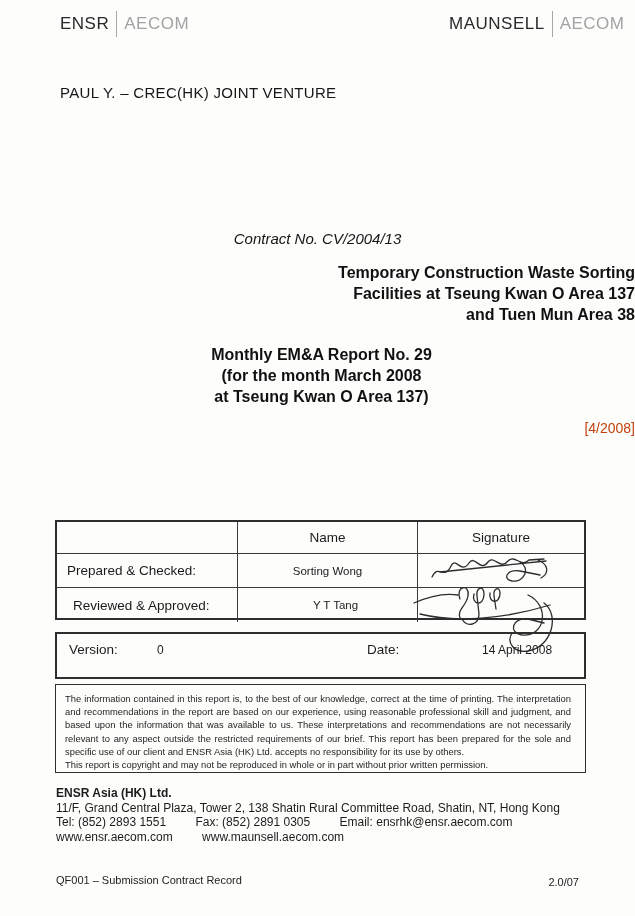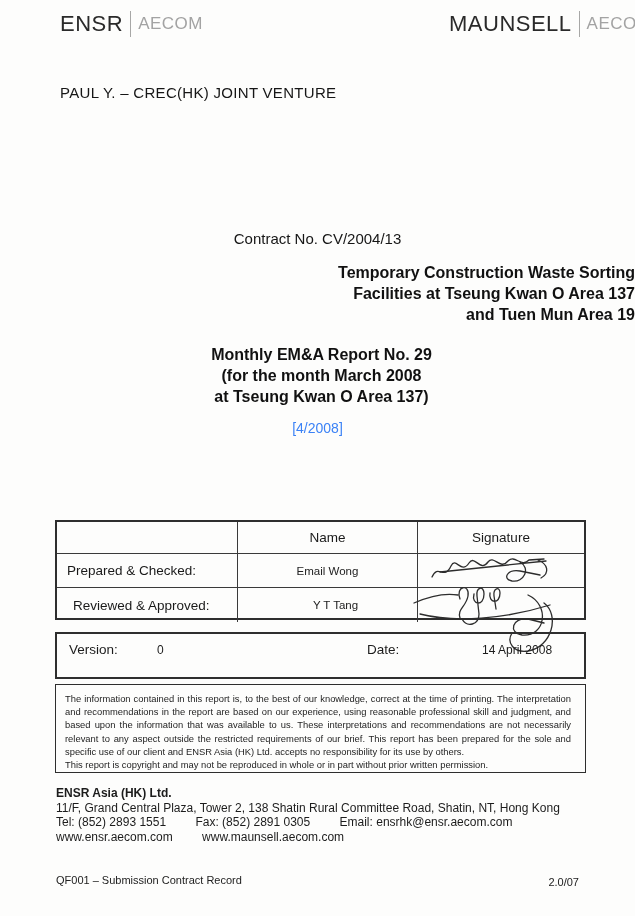--- a/index.html
+++ b/index.html
@@ -12,50 +12,50 @@
     font-family: "Liberation Sans", sans-serif;
     color: #1c1c1c;
     overflow: hidden;
     margin: 0 auto;
   }
   
   .logo { position: absolute; top: 12px; display: flex; align-items: center; height: 24px; }
   .logo-left  { left: 60px; }
   .logo-right { left: 449px; }
   .logo .primary {
-    font-size: 22px; letter-spacing: 0.5px; color: #2a2a2a; font-weight: 500;
+    font-size: 17px; letter-spacing: 0.5px; color: #2a2a2a; font-weight: 500;
   }
   .logo .divider {
     width: 1px; height: 26px; background: #8a8a8a; margin: 0 7px; opacity: 0.75;
   }
   .logo .secondary {
     font-size: 17px; letter-spacing: 0.5px; color: #a3a3a3; font-weight: 500;
   }
   .venture-line {
     position: absolute; left: 60px; top: 84px;
     font-size: 15px; letter-spacing: 0.3px; color: #161616;
   }
   .contract-line {
     position: absolute; left: 0; top: 230px; width: 635px;
-    text-align: center; font-size: 15px; color: #161616;
+    text-align: center; font-size: 15px; color: #161616; font-style: italic;
   }
   .title-block {
     position: absolute; left: 0; top: 262px; width: 635px;
     text-align: right; font-size: 16px; font-weight: bold; line-height: 21px;
     color: #111;
   }
   .report-block {
     position: absolute; left: 0; top: 344px; width: 635px;
     text-align: center; font-size: 16px; font-weight: bold; line-height: 21px;
     color: #111;
     padding-left: 8px;
   }
   .issue-line {
     position: absolute; left: 0; top: 420px; width: 635px;
-    text-align: center; font-size: 14px; color: #3b82f6;
+    text-align: right; font-size: 14px; color: #c2410c;
   }
   
   .approval-table {
     position: absolute; left: 55px; top: 520px; width: 531px; height: 100px;
     border: 2px solid #2e2e2e;
     display: grid;
     grid-template-columns: 181px 180px 166px;
     grid-template-rows: 32px 34px 34px;
   }
   .approval-table .cell {
@@ -118,38 +118,38 @@
     <span class="secondary">AECOM</span>
   </div>
 
   <div class="venture-line">PAUL Y. – CREC(HK) JOINT VENTURE</div>
 
   <div class="contract-line">Contract No. CV/2004/13</div>
 
   <div class="title-block">
     <div>Temporary Construction Waste Sorting</div>
     <div>Facilities at Tseung Kwan O Area 137</div>
-    <div>and Tuen Mun Area 19</div>
+    <div>and Tuen Mun Area 38</div>
   </div>
 
   <div class="report-block">
     <div>Monthly EM&amp;A Report No. 29</div>
     <div>(for the month March 2008</div>
     <div>at Tseung Kwan O Area 137)</div>
   </div>
 
   <div class="issue-line">[4/2008]</div>
 
   <div class="approval-table">
     <div class="cell head"></div>
     <div class="cell head">Name</div>
     <div class="cell head last-col">Signature</div>
 
     <div class="cell role">Prepared &amp; Checked:</div>
-    <div class="cell person">Email Wong</div>
+    <div class="cell person">Sorting Wong</div>
     <div class="cell last-col"></div>
 
     <div class="cell role last-row">Reviewed &amp; Approved:</div>
     <div class="cell person last-row">Y T Tang</div>
     <div class="cell last-col last-row"></div>
   </div>
 
   <svg class="sig-svg" style="left:428px; top:551px;" width="135" height="50" viewBox="0 0 135 50">
     <g fill="none" stroke="#2d2d2d" stroke-width="1.3" stroke-linecap="round">
       <path d="M4,26 C10,12 16,30 23,15 C28,5 33,24 41,12 C47,3 52,22 60,11 C66,3 72,20 80,10 C87,3 93,17 101,9 L116,8"></path>

